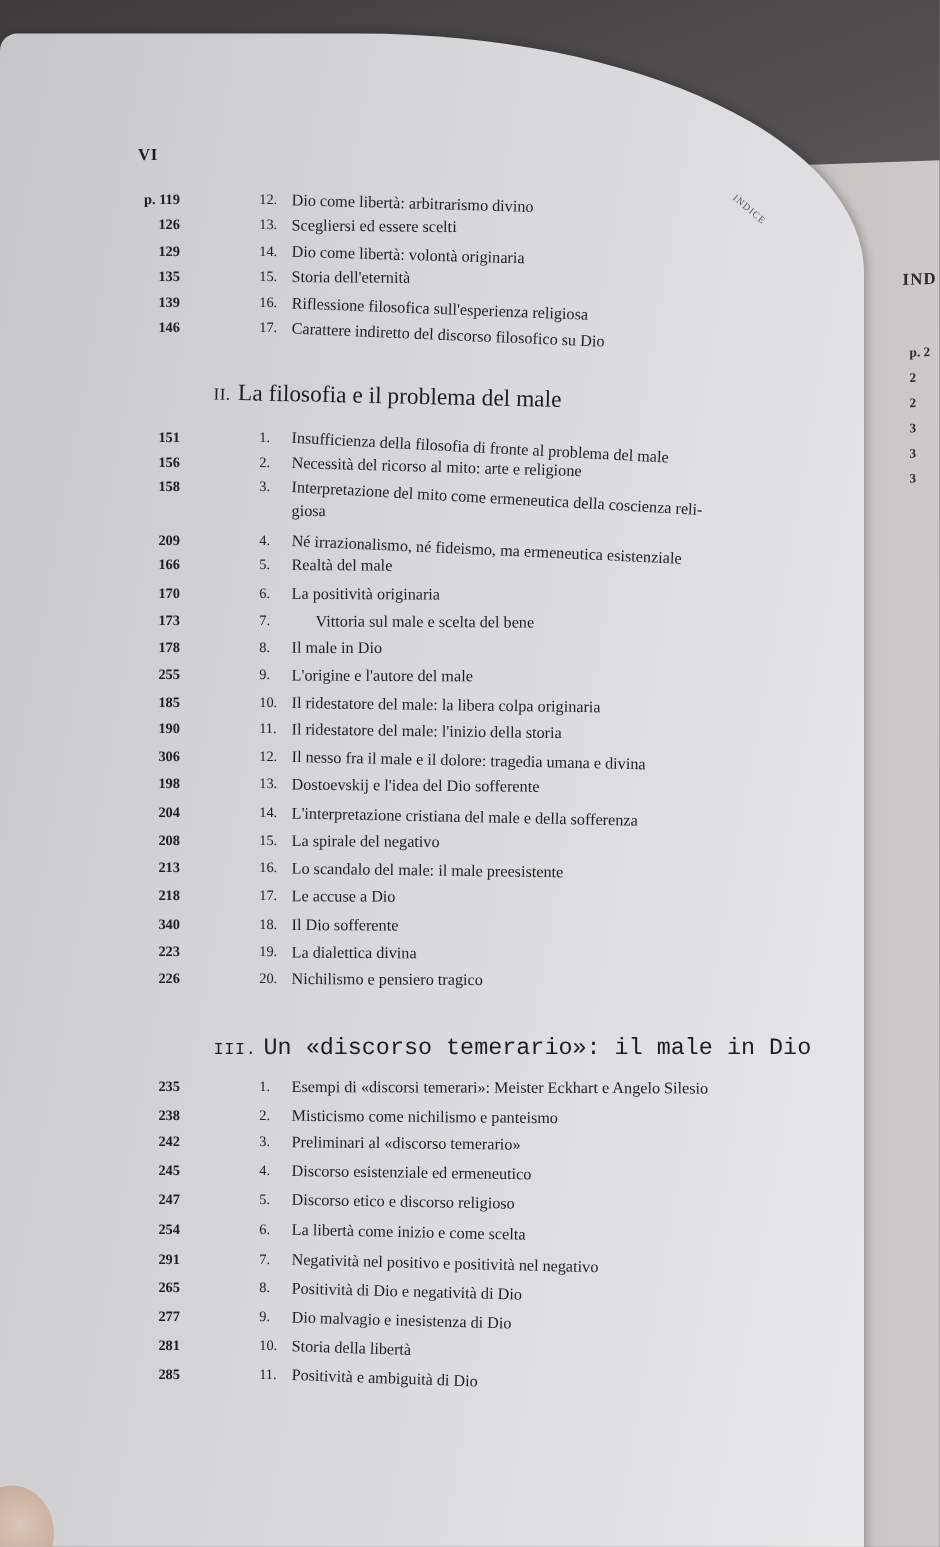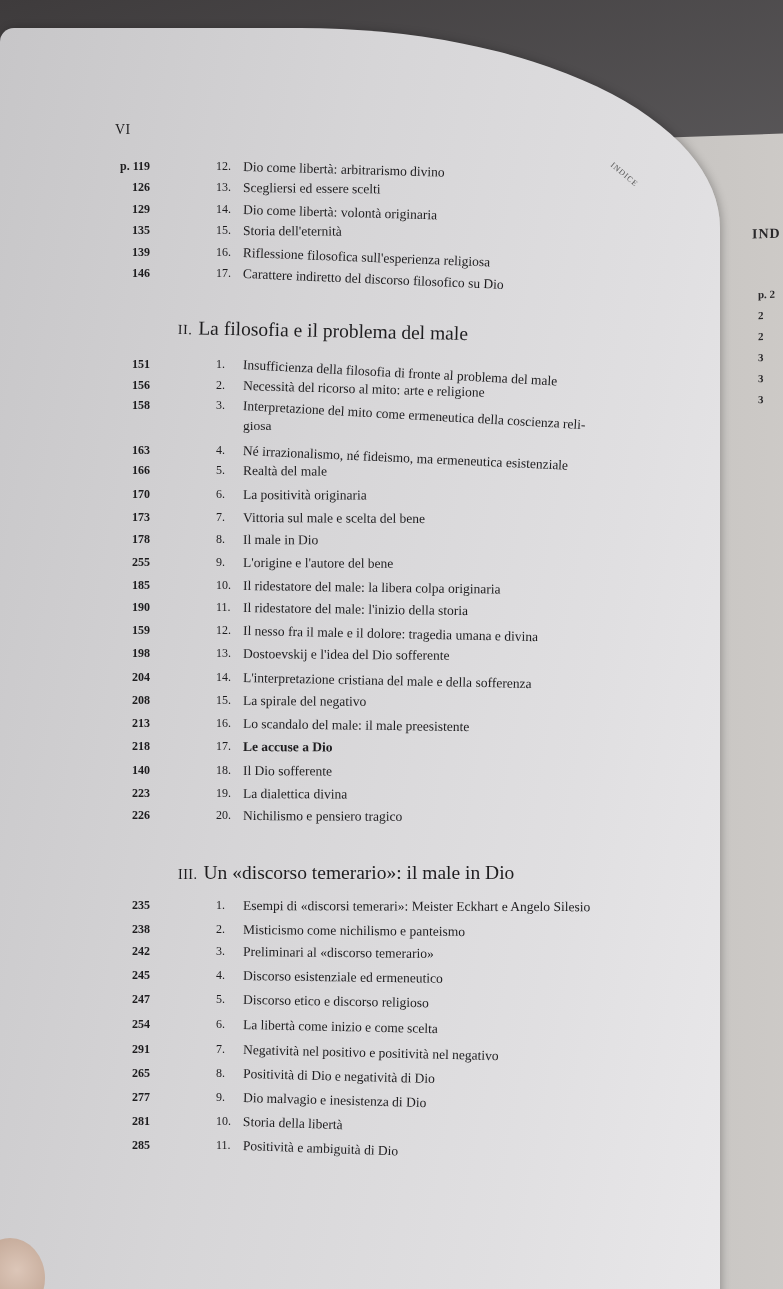--- a/index.html
+++ b/index.html
@@ -67,21 +67,21 @@
       width: 70px;
       height: 80px;
       border-radius: 50%;
       background: radial-gradient(circle at 60% 40%, #dcc6b8 0%, #c4a998 60%, #a88d7c 100%);
     }
     .page-num {
       position: absolute;
       left: 115px;
       top: 122px;
       font-size: 14px;
-      font-weight: normal;
+      font-weight: bold;
       letter-spacing: 0.5px;
     }
     .running-head {
       position: absolute;
       left: 608px;
       top: 170px;
       font-size: 8px;
       letter-spacing: 1px;
       color: #555;
       transform: rotate(40deg);
@@ -198,61 +198,61 @@
       <span class="num">2.</span>
       <span class="title" style="transform: rotate(1.6deg);">Necessità del ricorso al mito: arte e religione</span>
     </div>
     <div class="row" style="top: 398px;">
       <span class="pg">158</span>
       <span class="num">3.</span>
       <span class="title" style="transform: rotate(3.2deg);">Interpretazione del mito come ermeneutica della coscienza reli-</span>
       <span class="cont" style="top: 20px;">giosa</span>
     </div>
     <div class="row" style="top: 443px;">
-      <span class="pg">163</span>
+      <span class="pg">209</span>
       <span class="num">4.</span>
       <span class="title" style="transform: rotate(2.6deg);">Né irrazionalismo, né fideismo, ma ermeneutica esistenziale</span>
     </div>
     <div class="row" style="top: 463px;">
       <span class="pg">166</span>
       <span class="num">5.</span>
       <span class="title" style="transform: rotate(0.4deg);">Realtà del male</span>
     </div>
     <div class="row" style="top: 487px;">
       <span class="pg">170</span>
       <span class="num">6.</span>
       <span class="title" style="transform: rotate(0.3deg);">La positività originaria</span>
     </div>
     <div class="row" style="top: 510px;">
       <span class="pg">173</span>
       <span class="num">7.</span>
-      <span class="title" style="transform: rotate(0.3deg);">Vittoria sul male e scelta del bene</span>
+      <span class="title" style="transform: rotate(0.3deg); margin-left: 20px;">Vittoria sul male e scelta del bene</span>
     </div>
     <div class="row" style="top: 532px;">
       <span class="pg">178</span>
       <span class="num">8.</span>
       <span class="title" style="transform: rotate(0.2deg);">Il male in Dio</span>
     </div>
     <div class="row" style="top: 555px;">
       <span class="pg">255</span>
       <span class="num">9.</span>
-      <span class="title" style="transform: rotate(0.3deg);">L'origine e l'autore del bene</span>
+      <span class="title" style="transform: rotate(0.3deg);">L'origine e l'autore del male</span>
     </div>
     <div class="row" style="top: 578px;">
       <span class="pg">185</span>
       <span class="num">10.</span>
       <span class="title" style="transform: rotate(0.8deg);">Il ridestatore del male: la libera colpa originaria</span>
     </div>
     <div class="row" style="top: 600px;">
       <span class="pg">190</span>
       <span class="num">11.</span>
       <span class="title" style="transform: rotate(0.8deg);">Il ridestatore del male: l'inizio della storia</span>
     </div>
     <div class="row" style="top: 623px;">
-      <span class="pg">159</span>
+      <span class="pg">306</span>
       <span class="num">12.</span>
       <span class="title" style="transform: rotate(1.2deg);">Il nesso fra il male e il dolore: tragedia umana e divina</span>
     </div>
     <div class="row" style="top: 646px;">
       <span class="pg">198</span>
       <span class="num">13.</span>
       <span class="title" style="transform: rotate(0.5deg);">Dostoevskij e l'idea del Dio sofferente</span>
     </div>
     <div class="row" style="top: 670px;">
       <span class="pg">204</span>
@@ -265,38 +265,38 @@
       <span class="title" style="transform: rotate(0.4deg);">La spirale del negativo</span>
     </div>
     <div class="row" style="top: 716px;">
       <span class="pg">213</span>
       <span class="num">16.</span>
       <span class="title" style="transform: rotate(0.8deg);">Lo scandalo del male: il male preesistente</span>
     </div>
     <div class="row" style="top: 739px;">
       <span class="pg">218</span>
       <span class="num">17.</span>
-      <span class="title" style="transform: rotate(0.3deg); font-weight: bold;">Le accuse a Dio</span>
+      <span class="title" style="transform: rotate(0.3deg);">Le accuse a Dio</span>
     </div>
     <div class="row" style="top: 763px;">
-      <span class="pg">140</span>
+      <span class="pg">340</span>
       <span class="num">18.</span>
       <span class="title" style="transform: rotate(0.3deg);">Il Dio sofferente</span>
     </div>
     <div class="row" style="top: 786px;">
       <span class="pg">223</span>
       <span class="num">19.</span>
       <span class="title" style="transform: rotate(0.3deg);">La dialettica divina</span>
     </div>
     <div class="row" style="top: 808px;">
       <span class="pg">226</span>
       <span class="num">20.</span>
       <span class="title" style="transform: rotate(0.3deg);">Nichilismo e pensiero tragico</span>
     </div>
-    <div class="chapter" style="top: 862px;"><span class="ch-num">III.</span><span>Un «discorso temerario»: il male in Dio</span></div>
+    <div class="chapter" style="top: 862px; font-family: Liberation Mono, monospace;"><span class="ch-num">III.</span><span>Un «discorso temerario»: il male in Dio</span></div>
     <div class="row" style="top: 898px;">
       <span class="pg">235</span>
       <span class="num">1.</span>
       <span class="title" style="transform: rotate(0.2deg);">Esempi di «discorsi temerari»: Meister Eckhart e Angelo Silesio</span>
     </div>
     <div class="row" style="top: 922px;">
       <span class="pg">238</span>
       <span class="num">2.</span>
       <span class="title" style="transform: rotate(0.5deg);">Misticismo come nichilismo e panteismo</span>
     </div>

